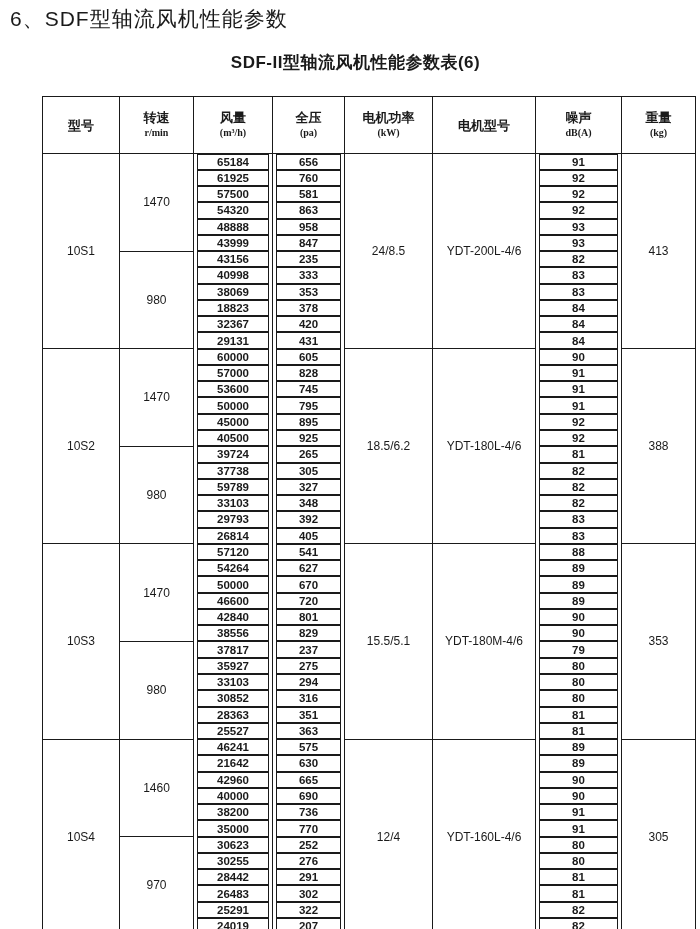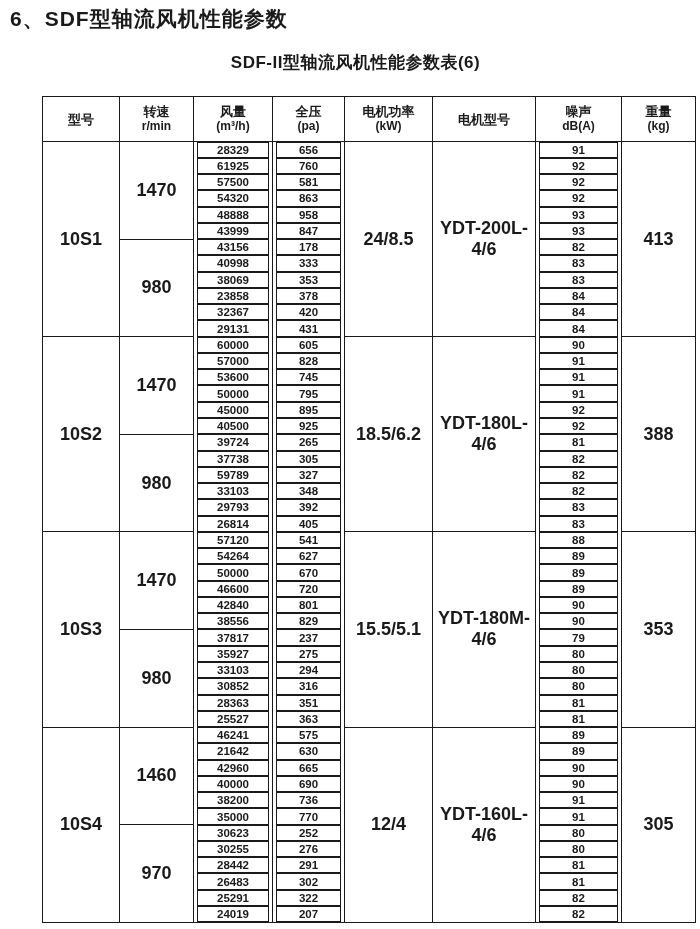--- a/index.html
+++ b/index.html
@@ -6,21 +6,21 @@
   html, body {
     margin: 0; padding: 0;
     width: 700px; height: 929px;
     background: #ffffff;
     color: #1a1a1a;
     font-family: "Liberation Sans", "DejaVu Sans", sans-serif;
     overflow: hidden;
   }
   .page-title {
     font-size: 21px;
-    font-weight: bold;
+    font-weight: normal;
     line-height: 25px;
     padding: 6px 0 0 10px;
     letter-spacing: 1px;
   }
   .table-title {
     margin-top: 22px;
     text-align: center;
     font-size: 17px;
     font-weight: bold;
     line-height: 20px;
@@ -30,41 +30,42 @@
   table.params {
     border-collapse: collapse;
     table-layout: fixed;
     margin: 23px 0 0 42px;
     width: 653px;
     border: 1px solid #1a1a1a;
   }
   table.params thead th {
     border: 1px solid #1a1a1a;
     height: 45px;
-    padding: 1px;
+    padding: 13px;
     font-size: 13px;
     font-weight: bold;
     line-height: 15px;
     text-align: center;
     vertical-align: middle;
   }
   table.params thead th .unit {
-    font-size: 12px;
+    font-size: 10px;
     font-weight: bold;
+    font-family: Liberation Serif, serif;
   }
   table.params tbody tr { height: 16.27px; }
   table.params td {
     text-align: center;
     vertical-align: middle;
     padding: 0;
   }
   td.merged {
     border: 1px solid #1a1a1a;
-    font-size: 18px;
-    font-weight: bold;
+    font-size: 12px;
+    font-weight: normal;
   }
   td.boxed {
     position: relative;
     border-left: 1px solid #1a1a1a;
     border-right: 1px solid #1a1a1a;
     height: inherit;
   }
   td.boxed .box {
     position: absolute;
     top: 0; bottom: 0; left: 3px; right: 3px;
@@ -126,21 +127,21 @@
           <div>重量</div>
           <div class="unit">(kg)</div>
         </th>
       </tr>
   </thead>
   <tbody id="table-body">
       <tr>
         <td class="merged" rowspan="12">10S1</td>
         <td class="merged" rowspan="6">1470</td>
         <td class="boxed">
-          <div class="box">28329</div>
+          <div class="box">65184</div>
         </td>
         <td class="boxed">
           <div class="box">656</div>
         </td>
         <td class="merged" rowspan="12">24/8.5</td>
         <td class="merged" rowspan="12">YDT-200L-4/6</td>
         <td class="boxed">
           <div class="box">91</div>
         </td>
         <td class="merged" rowspan="12">413</td>
@@ -199,21 +200,21 @@
         <td class="boxed">
           <div class="box">93</div>
         </td>
       </tr>
       <tr>
         <td class="merged" rowspan="6">980</td>
         <td class="boxed">
           <div class="box">43156</div>
         </td>
         <td class="boxed">
-          <div class="box">178</div>
+          <div class="box">235</div>
         </td>
         <td class="boxed">
           <div class="box">82</div>
         </td>
       </tr>
       <tr>
         <td class="boxed">
           <div class="box">40998</div>
         </td>
         <td class="boxed">
@@ -229,21 +230,21 @@
         </td>
         <td class="boxed">
           <div class="box">353</div>
         </td>
         <td class="boxed">
           <div class="box">83</div>
         </td>
       </tr>
       <tr>
         <td class="boxed">
-          <div class="box">23858</div>
+          <div class="box">18823</div>
         </td>
         <td class="boxed">
           <div class="box">378</div>
         </td>
         <td class="boxed">
           <div class="box">84</div>
         </td>
       </tr>
       <tr>
         <td class="boxed">

